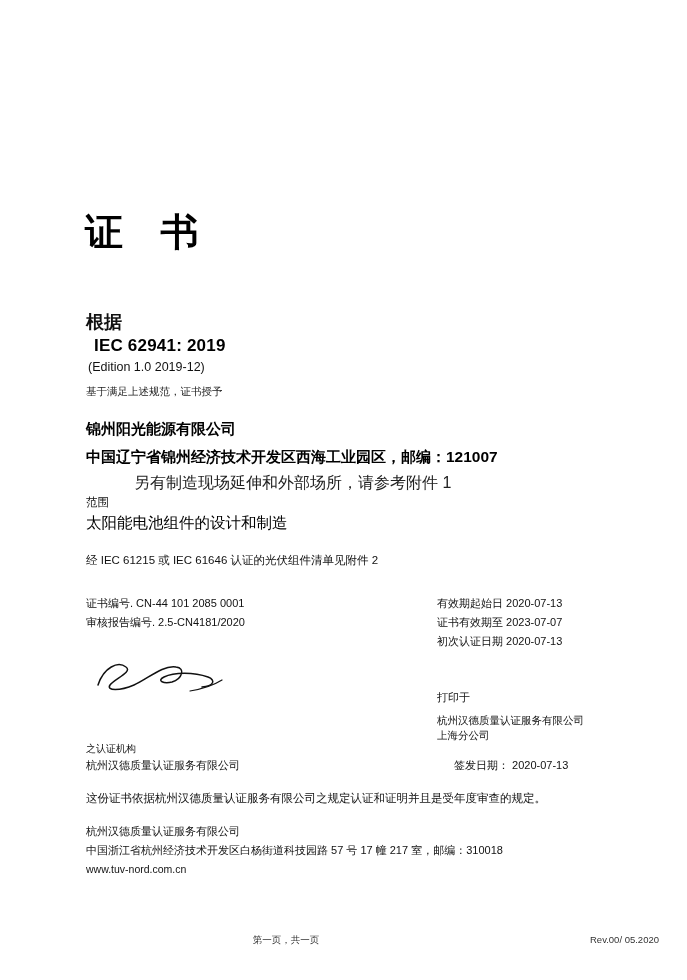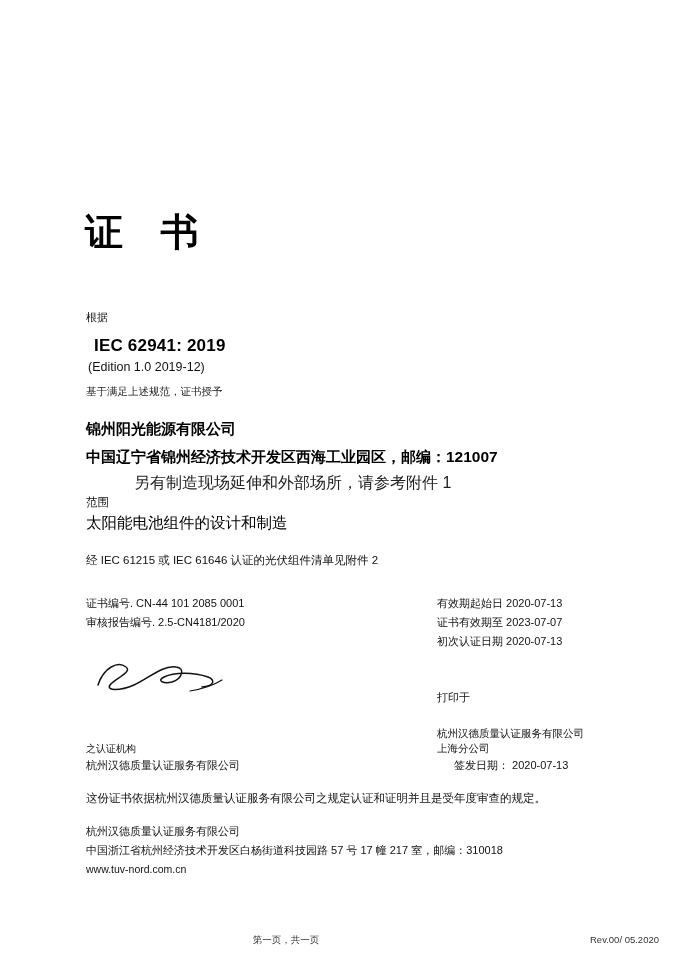--- a/index.html
+++ b/index.html
@@ -33,22 +33,22 @@
     font-weight: 700;
     letter-spacing: 14px;
     color: #000;
   }
 
   
   .basis-label {
     position: absolute;
     left: 86px;
     top: 310px;
-    font-size: 11px;
-    font-weight: 400;
+    font-size: 18px;
+    font-weight: 700;
     color: #111;
   }
   .standard {
     position: absolute;
     left: 94px;
     top: 336px;
     font-size: 17px;
     font-weight: 700;
     color: #000;
     letter-spacing: 0.2px;
@@ -153,21 +153,21 @@
   .printed-block {
     position: absolute;
     left: 437px;
     top: 690px;
     font-size: 10.5px;
     line-height: 15px;
     color: #111;
   }
   .printed-block .printed-at {
     font-size: 11px;
-    margin-bottom: 21px;
+    margin-bottom: 8px;
   }
 
   .issuer-label {
     position: absolute;
     left: 86px;
     top: 742px;
     font-size: 10px;
     color: #111;
   }
   .issuer-name {

